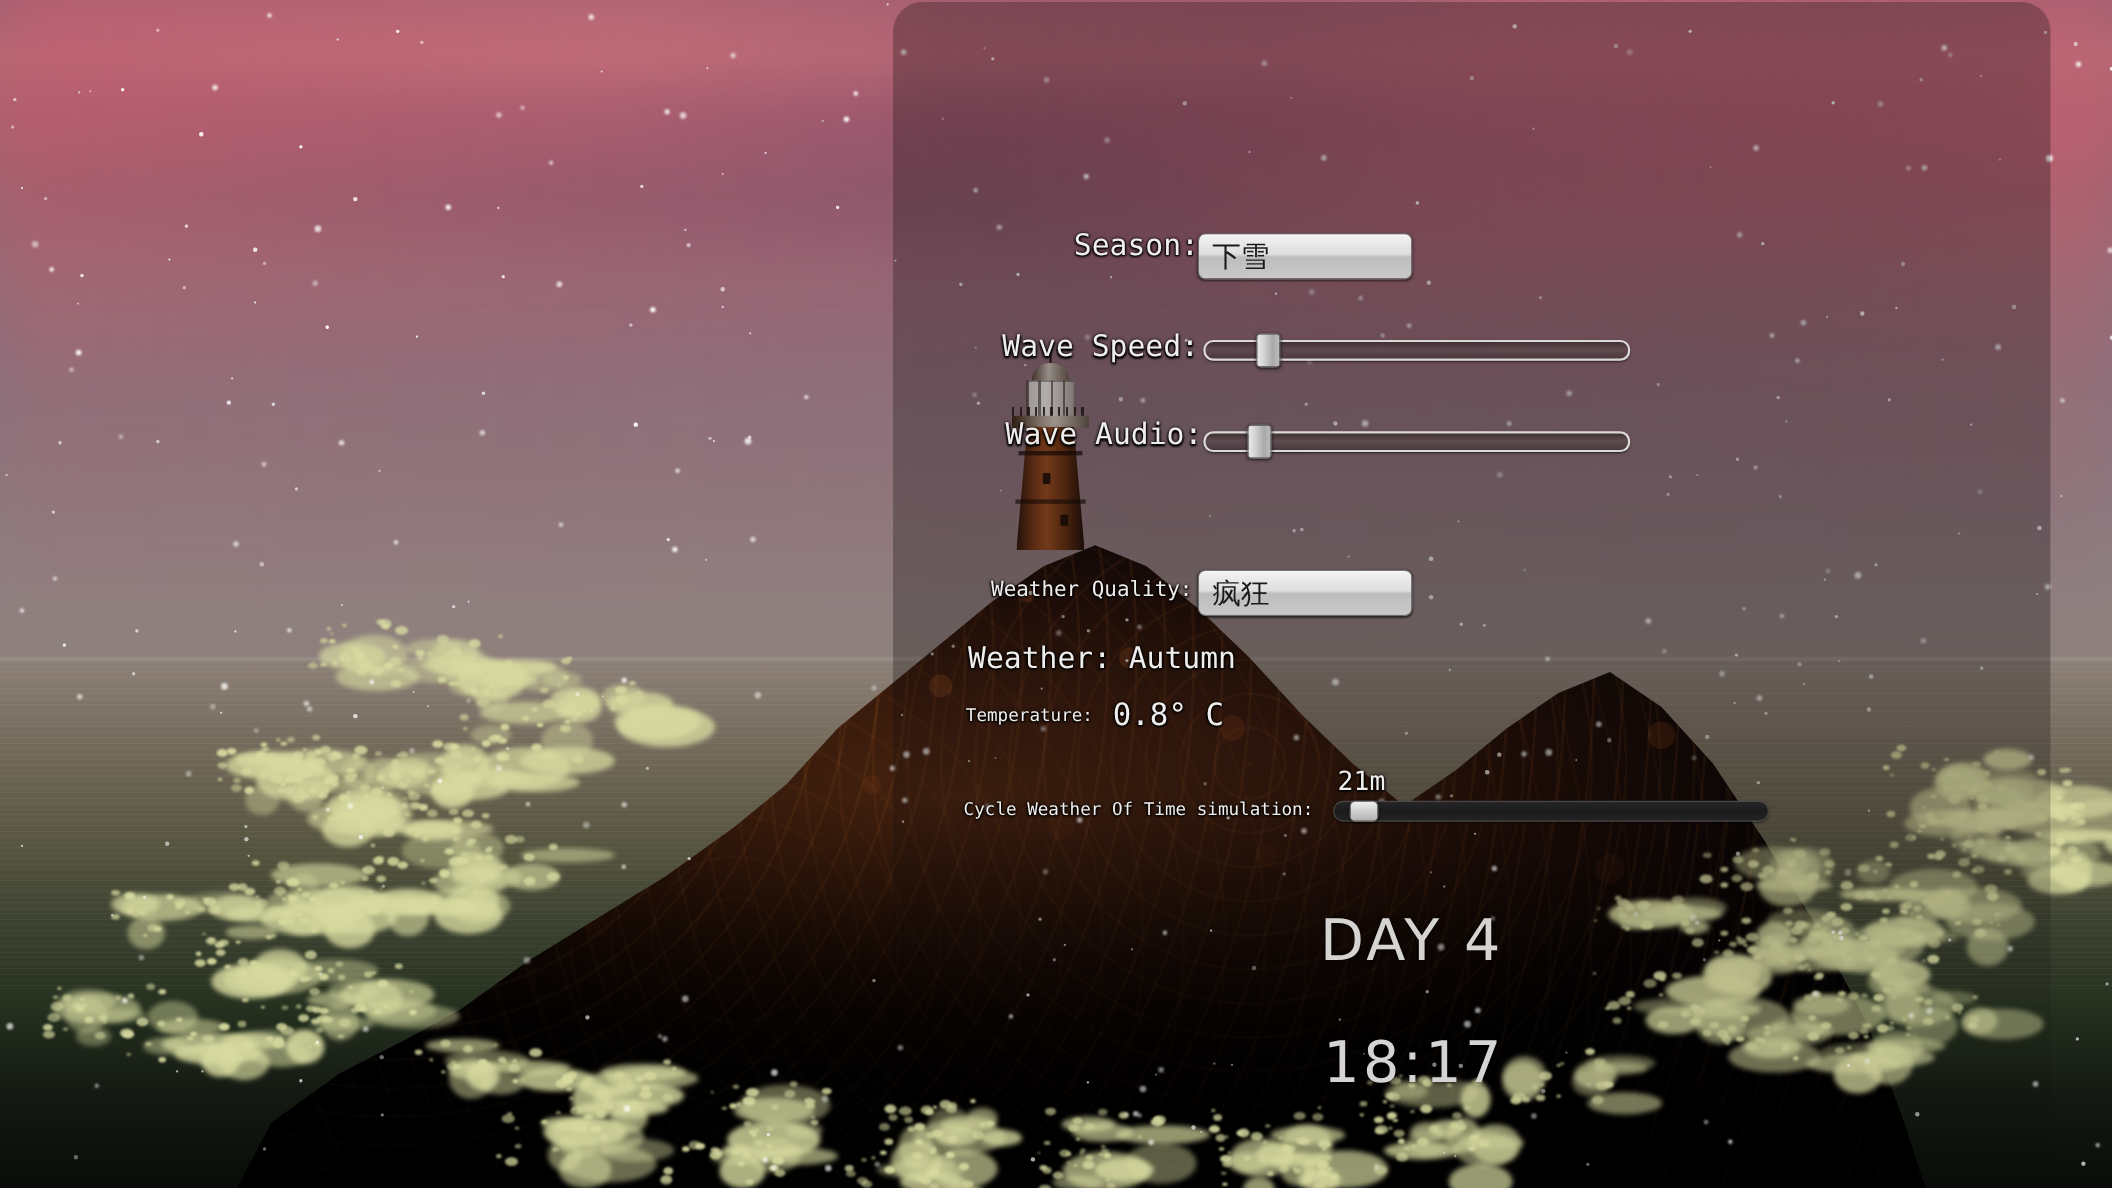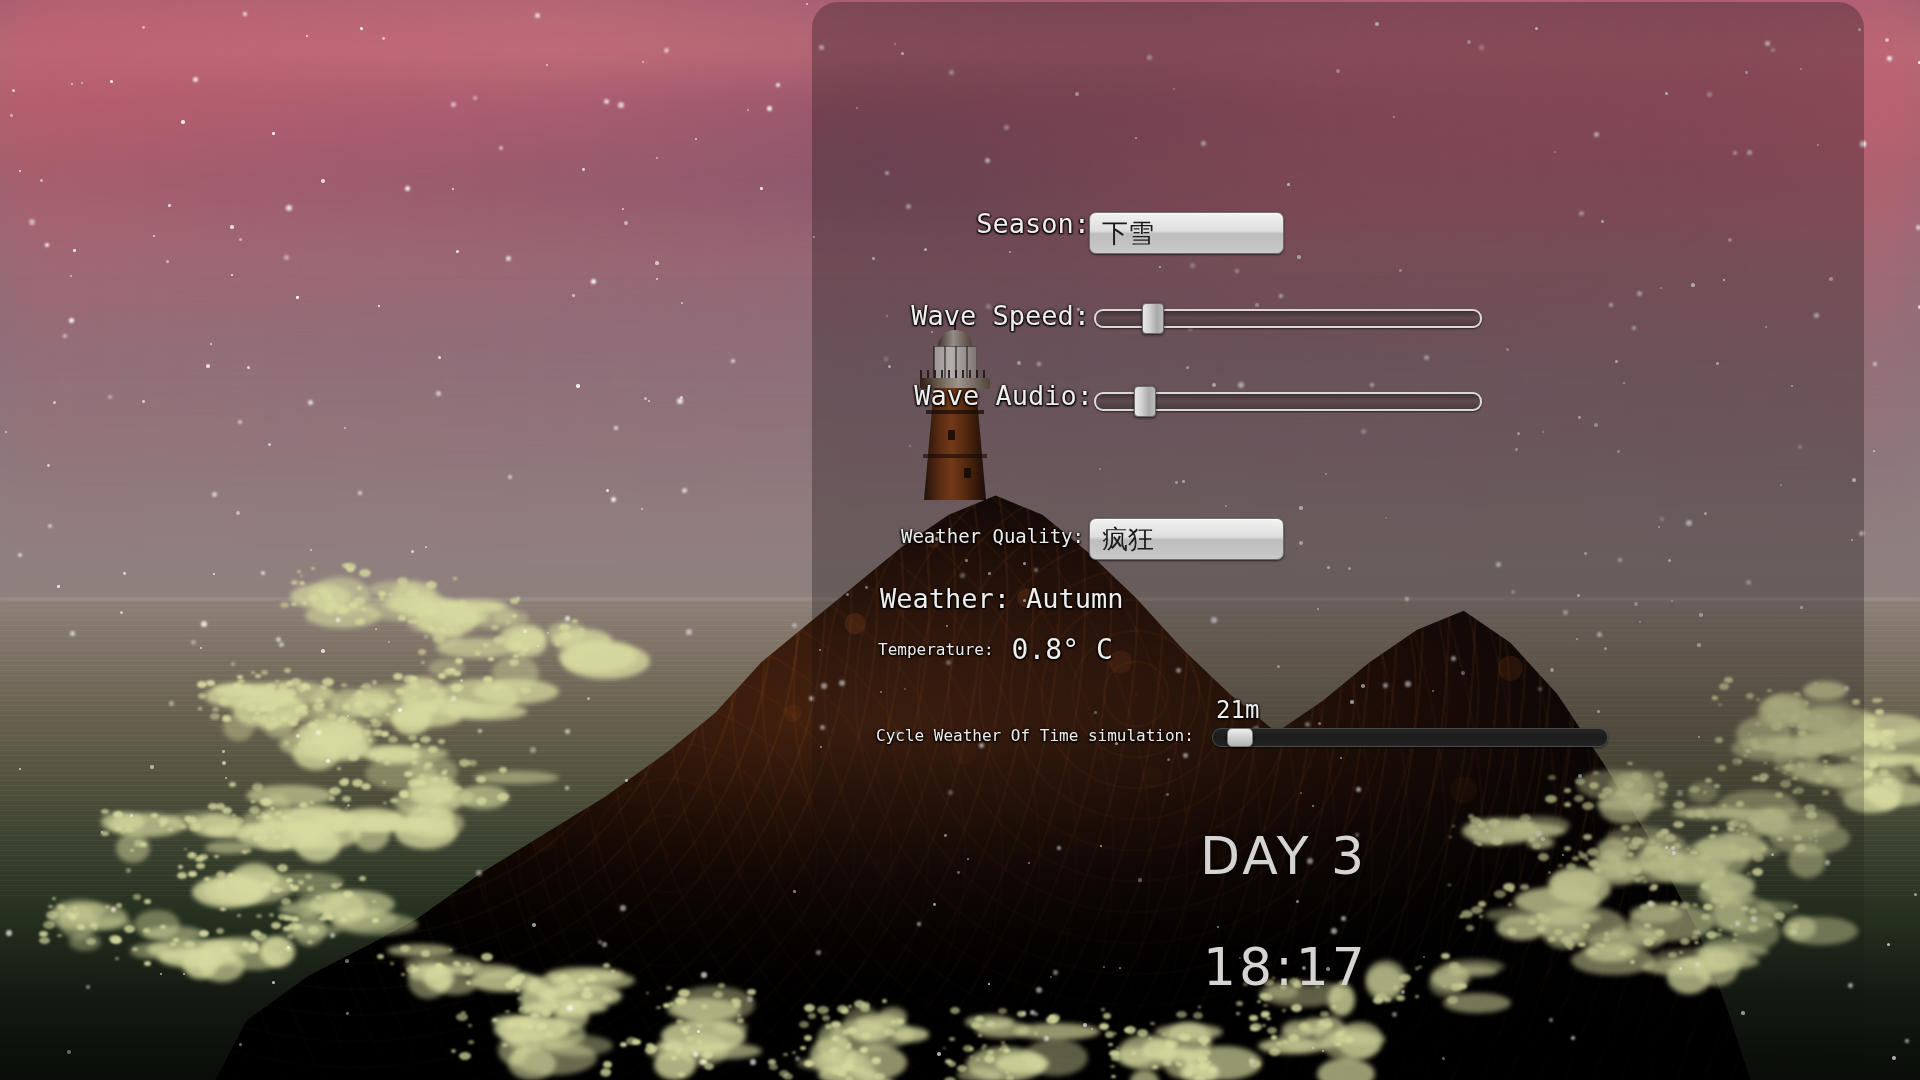--- a/index.html
+++ b/index.html
@@ -2054,16 +2054,16 @@
 
   <div class="lbl" style="position:absolute; left:1216px; top:696px; font-size:24px;">21m</div>
   <div class="row" style="left:876px; top:726px;">
     <div class="lbl" style="font-size:16px;">Cycle Weather Of Time simulation:</div>
   </div>
   <div class="slider-dark" style="position:absolute; left:1212px; top:726px; width:396px;">
     <div class="slider-track"></div>
     <div class="slider-thumb" id="cycle-thumb" style="left: 15px;"></div>
   </div>
 
-  <div class="hud" style="left:1200px; top:826px; font-size:52px;">DAY 3</div>
+  <div class="hud" style="left:1200px; top:826px; font-size:52px;">DAY 4</div>
   <div class="hud" style="left:1203px; top:937px; font-size:52px;">18:17</div>
 
 </div>
 
 </body></html>

